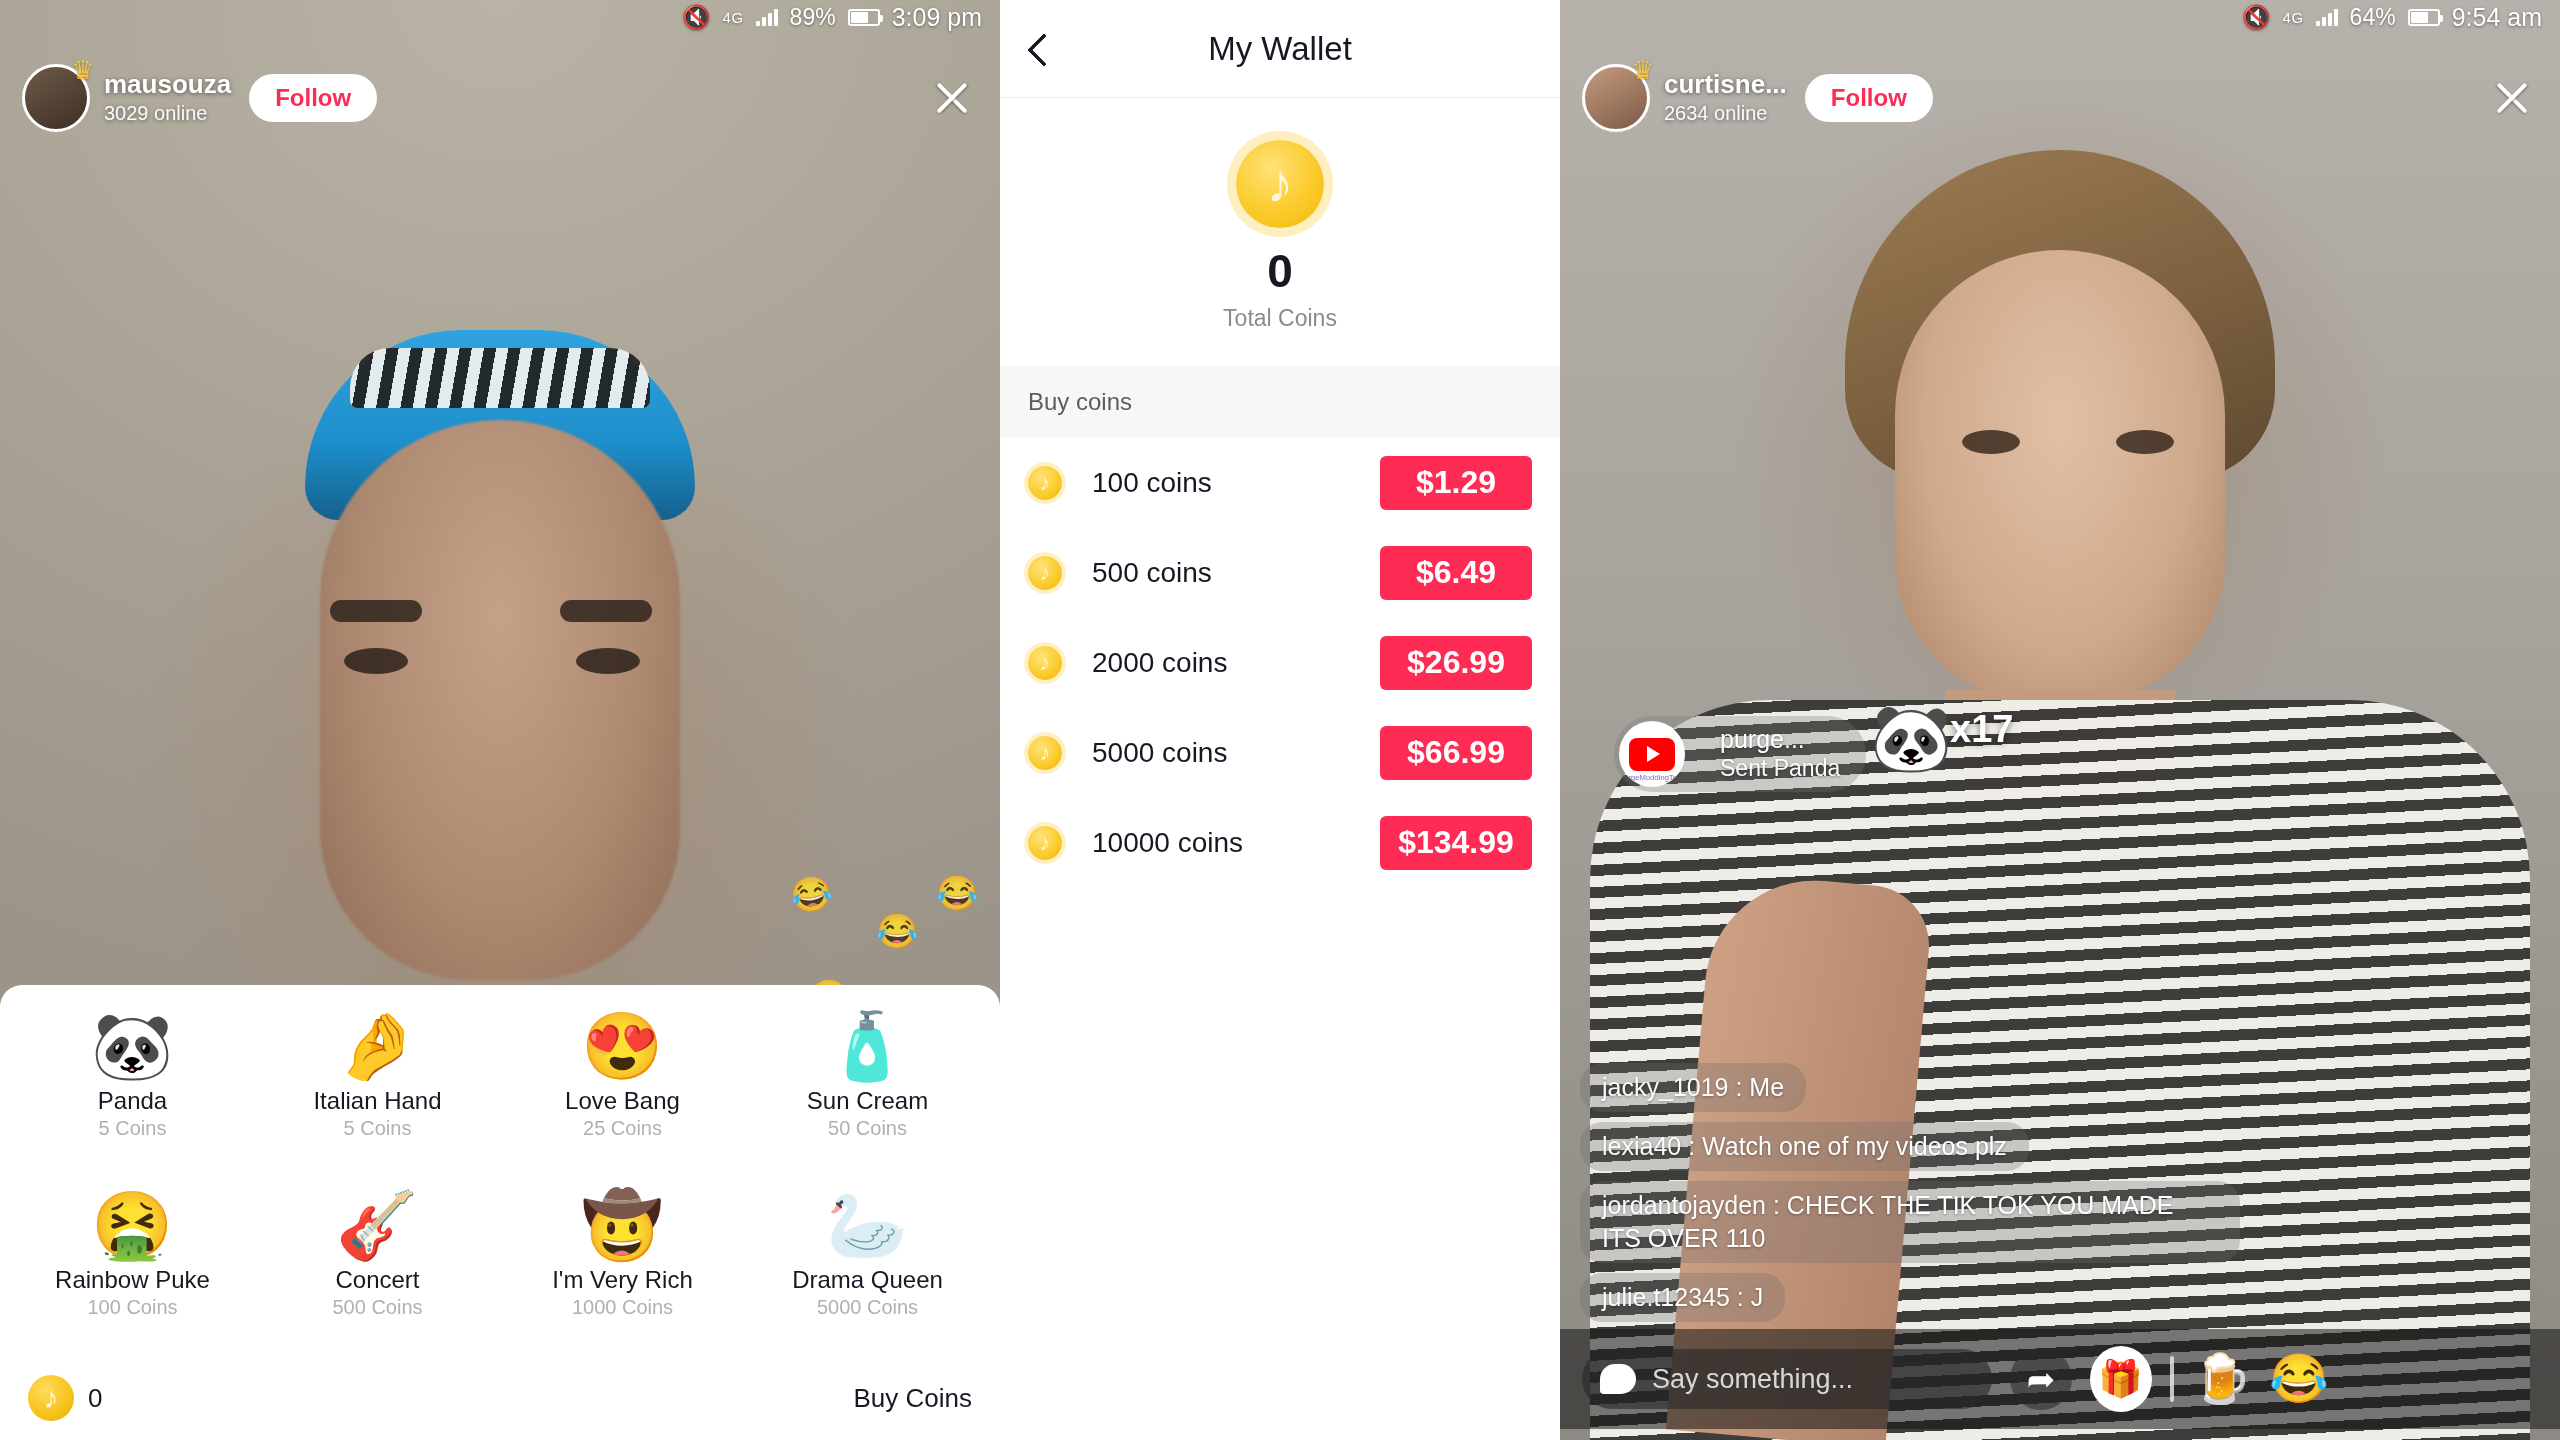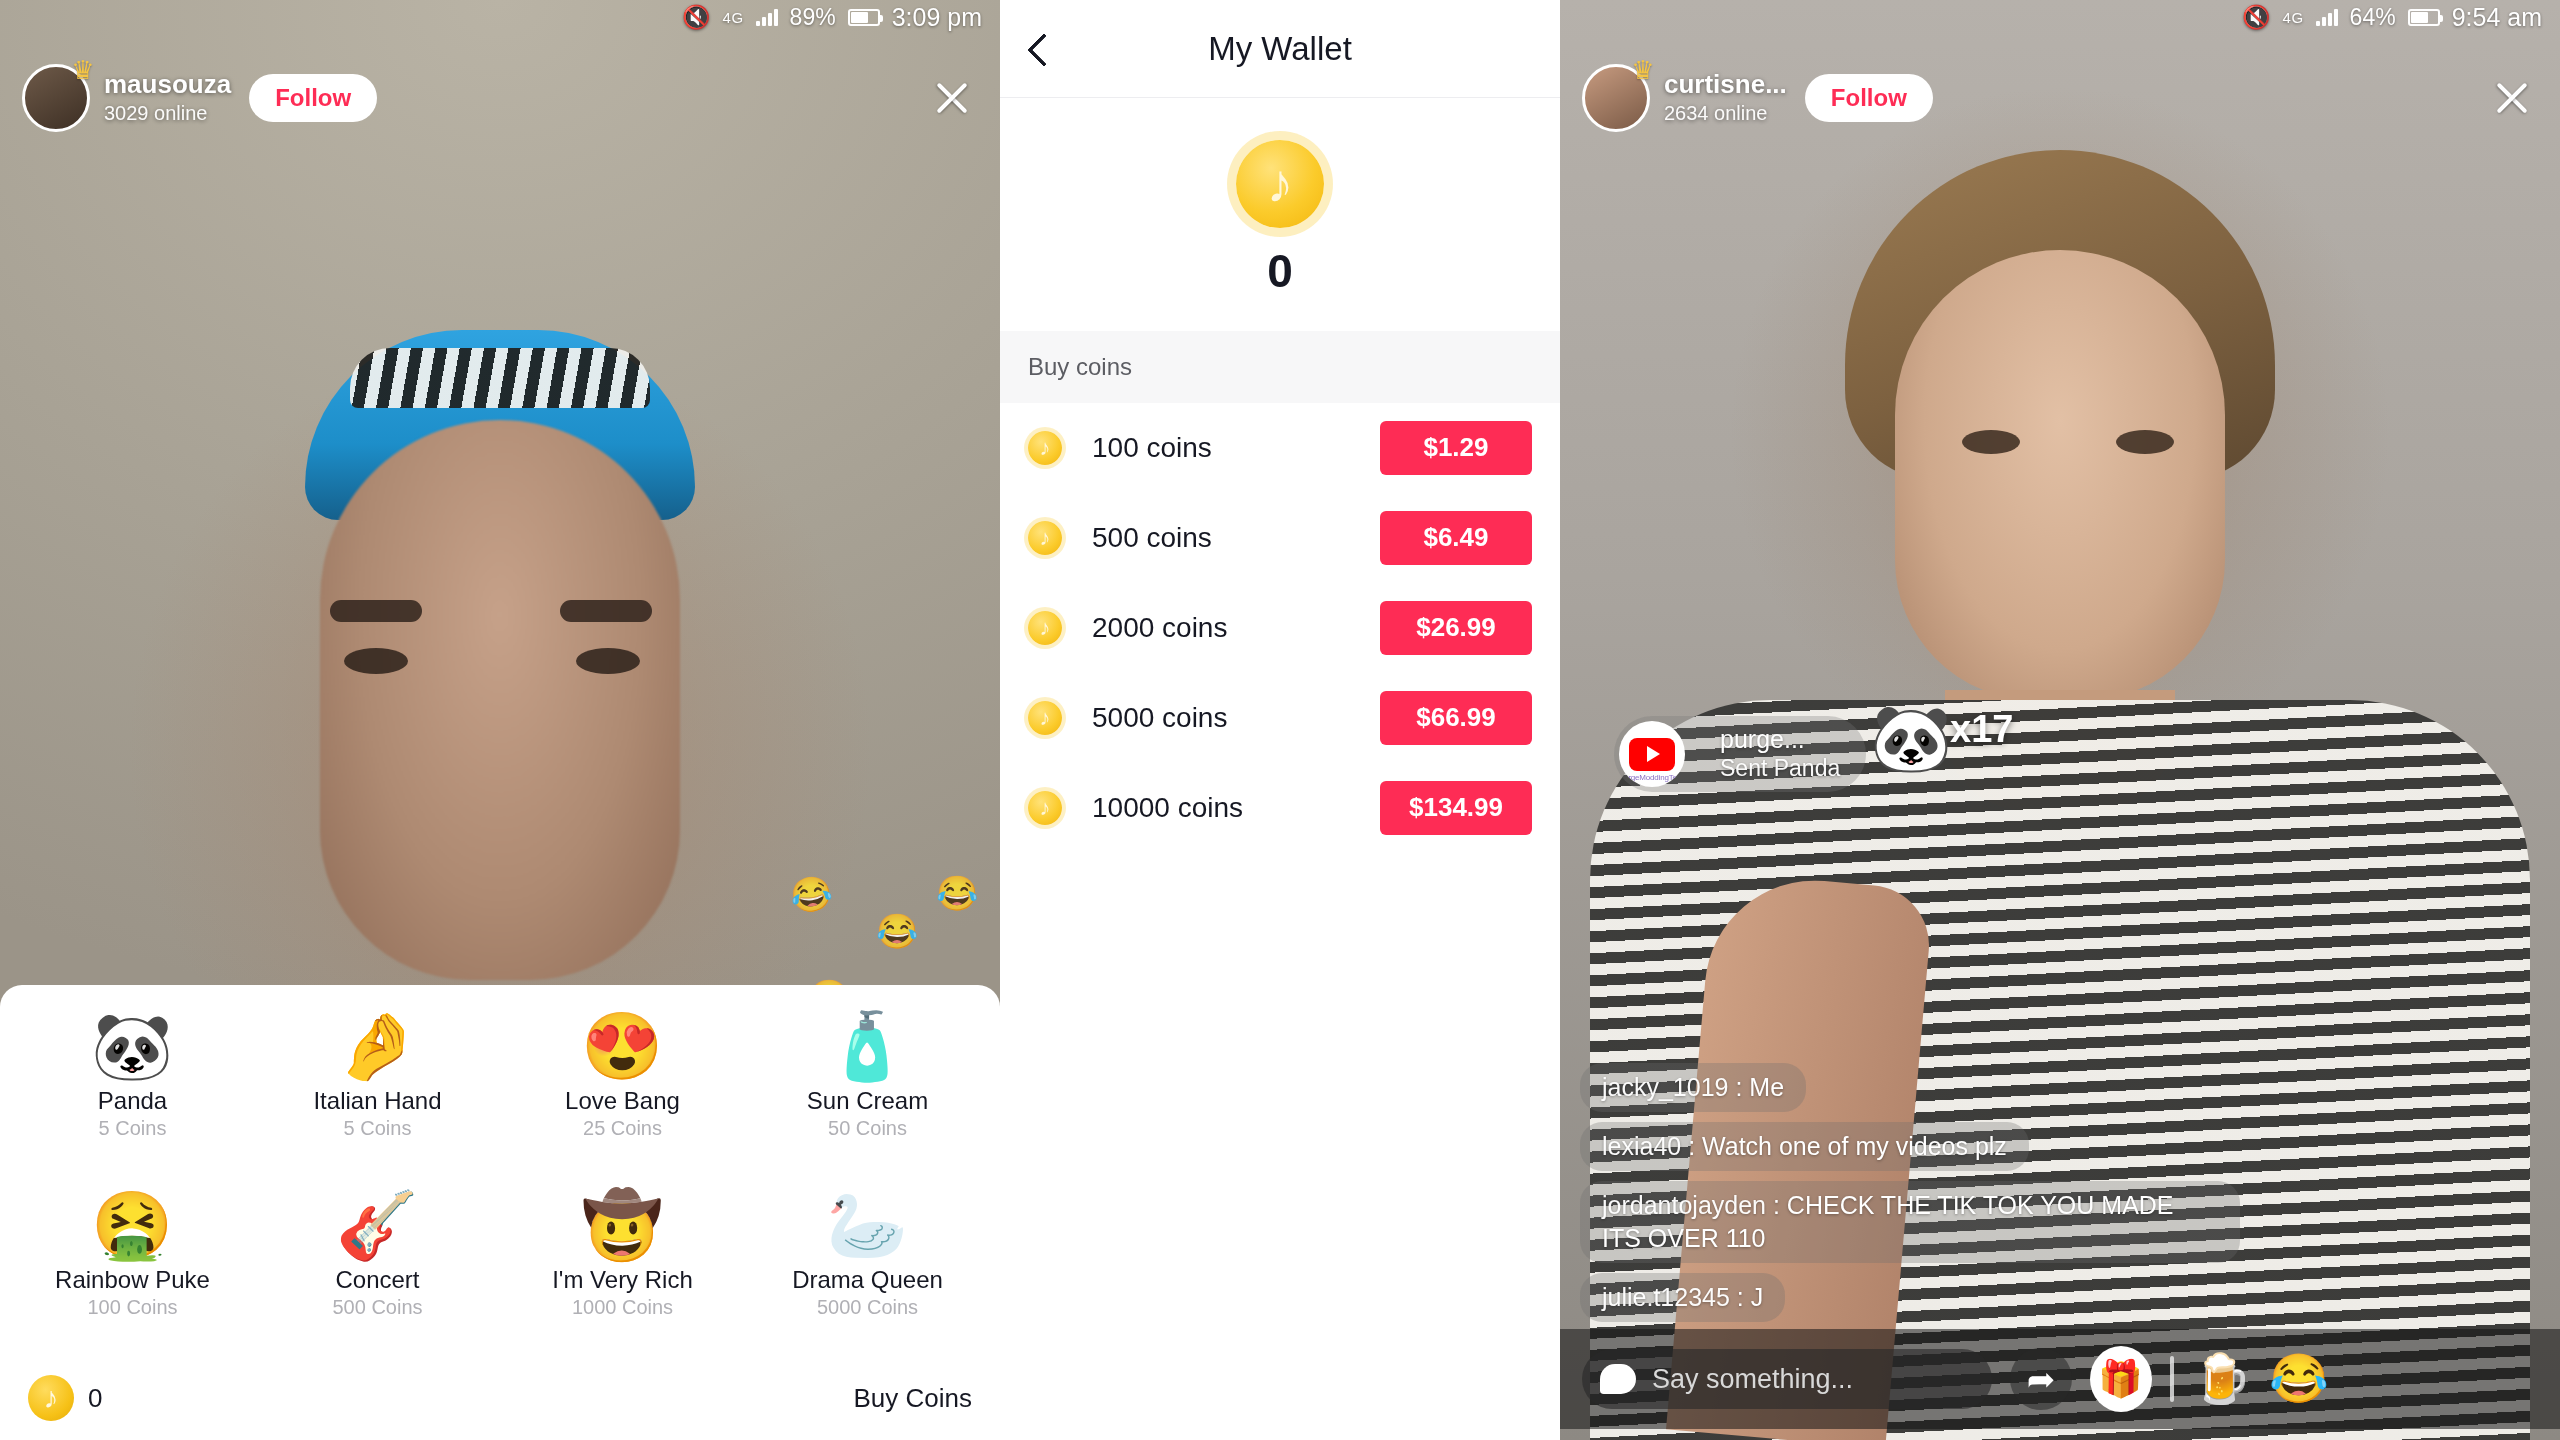--- a/index.html
+++ b/index.html
@@ -205,21 +205,21 @@
   .coin-row-icon {
     width:34px; height:34px; border-radius:50%; flex:0 0 auto;
     background:radial-gradient(circle at 38% 32%, #ffe27a, #fbcb2b 58%, #f0b10b 100%);
     box-shadow:0 0 0 4px rgba(250,205,58,.3);
     display:flex; align-items:center; justify-content:center;
     color:#fff7d9; font-size:22px; font-weight:700; font-family:"Liberation Serif", serif;
   }
   .coin-row-label { margin-left:30px; font-size:28px; color:#161823; }
   .coin-row-btn {
     margin-left:auto; background:#fe2c55; color:#fff; border:none;
-    border-radius:6px; min-width:152px; height:54px; font-size:26px;
+    border-radius:6px; min-width:152px; height:54px; font-size:32px;
     font-weight:700; font-family:inherit; cursor:pointer;
   }
   .wallet-note {
     padding:34px 26px 0 28px; font-size:25px; color:#8a8b91; line-height:1.55;
   }
   .wallet-note b { color:#161823; font-weight:400; }
 
   
   .gift-toast {
     position:absolute; left:54px; top:716px; z-index:22;
@@ -405,20 +405,21 @@
 
   <div class="panel panel-mid">
     <div class="wallet-head">
       <div class="back-arrow"></div>
       <div class="wallet-title">My Wallet</div>
     </div>
 
     <div class="wallet-balance">
       <div class="big-coin">♪</div>
       <div class="total-amount">0</div>
+      <div class="total-label">Total Coins</div>
     </div>
 
     <div class="buy-coins-bar">Buy coins</div>
 
     <div>
       <div class="coin-row">
         <span class="coin-row-icon">♪</span>
         <span class="coin-row-label">100 coins</span>
         <button class="coin-row-btn">$1.29</button>
       </div>

